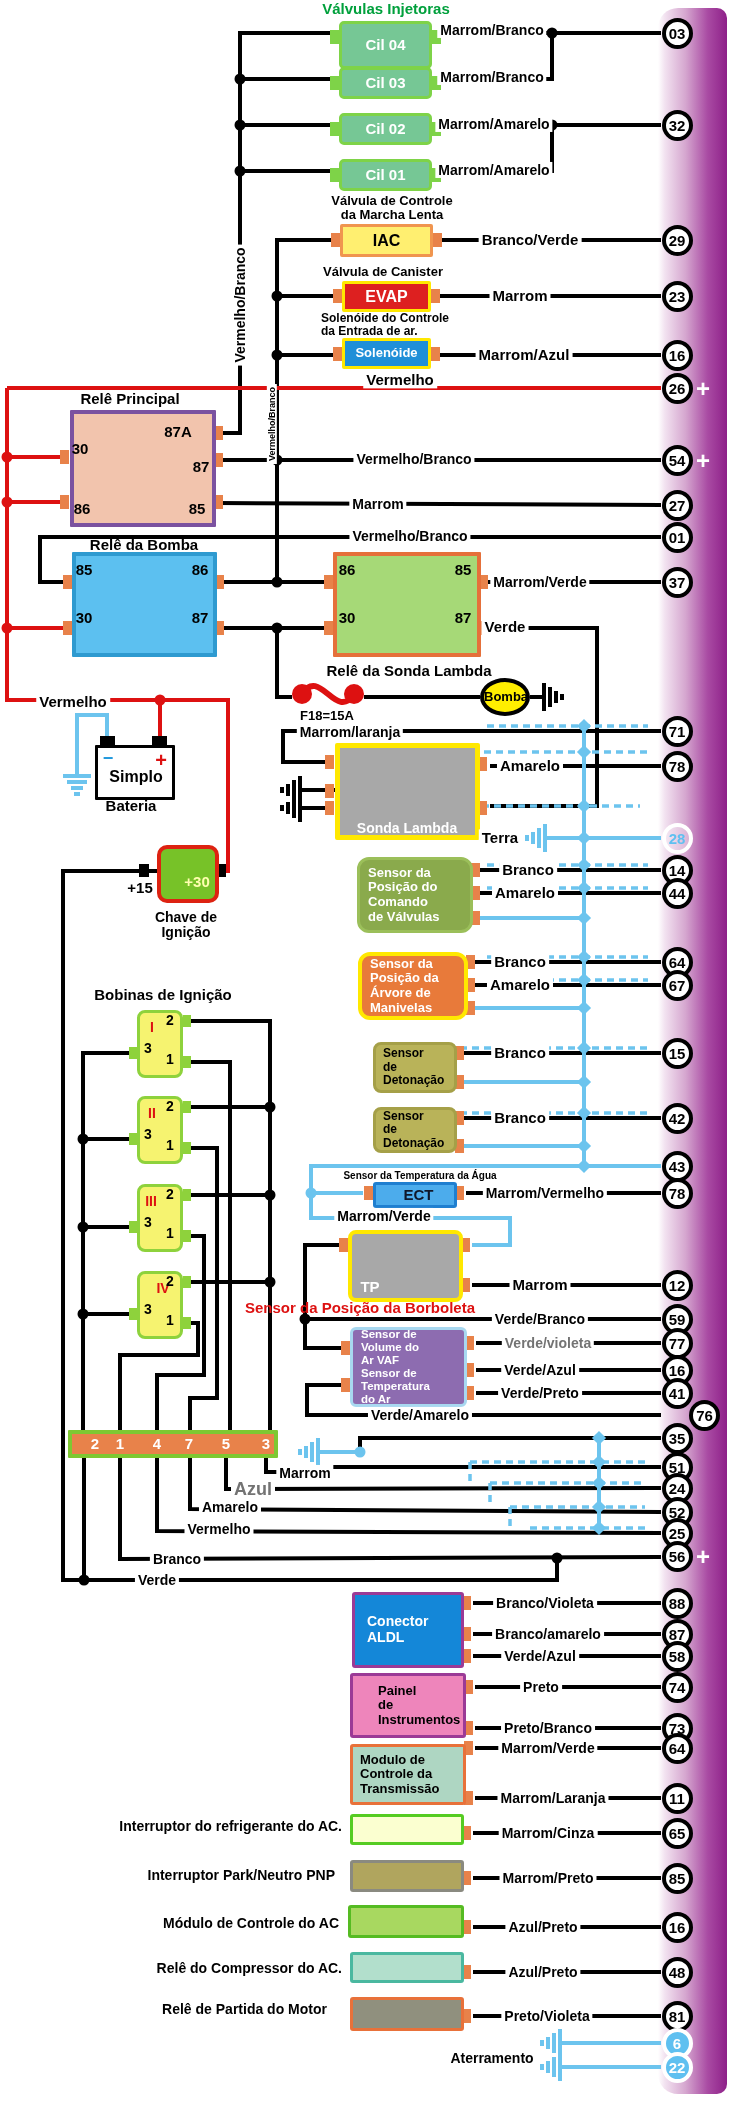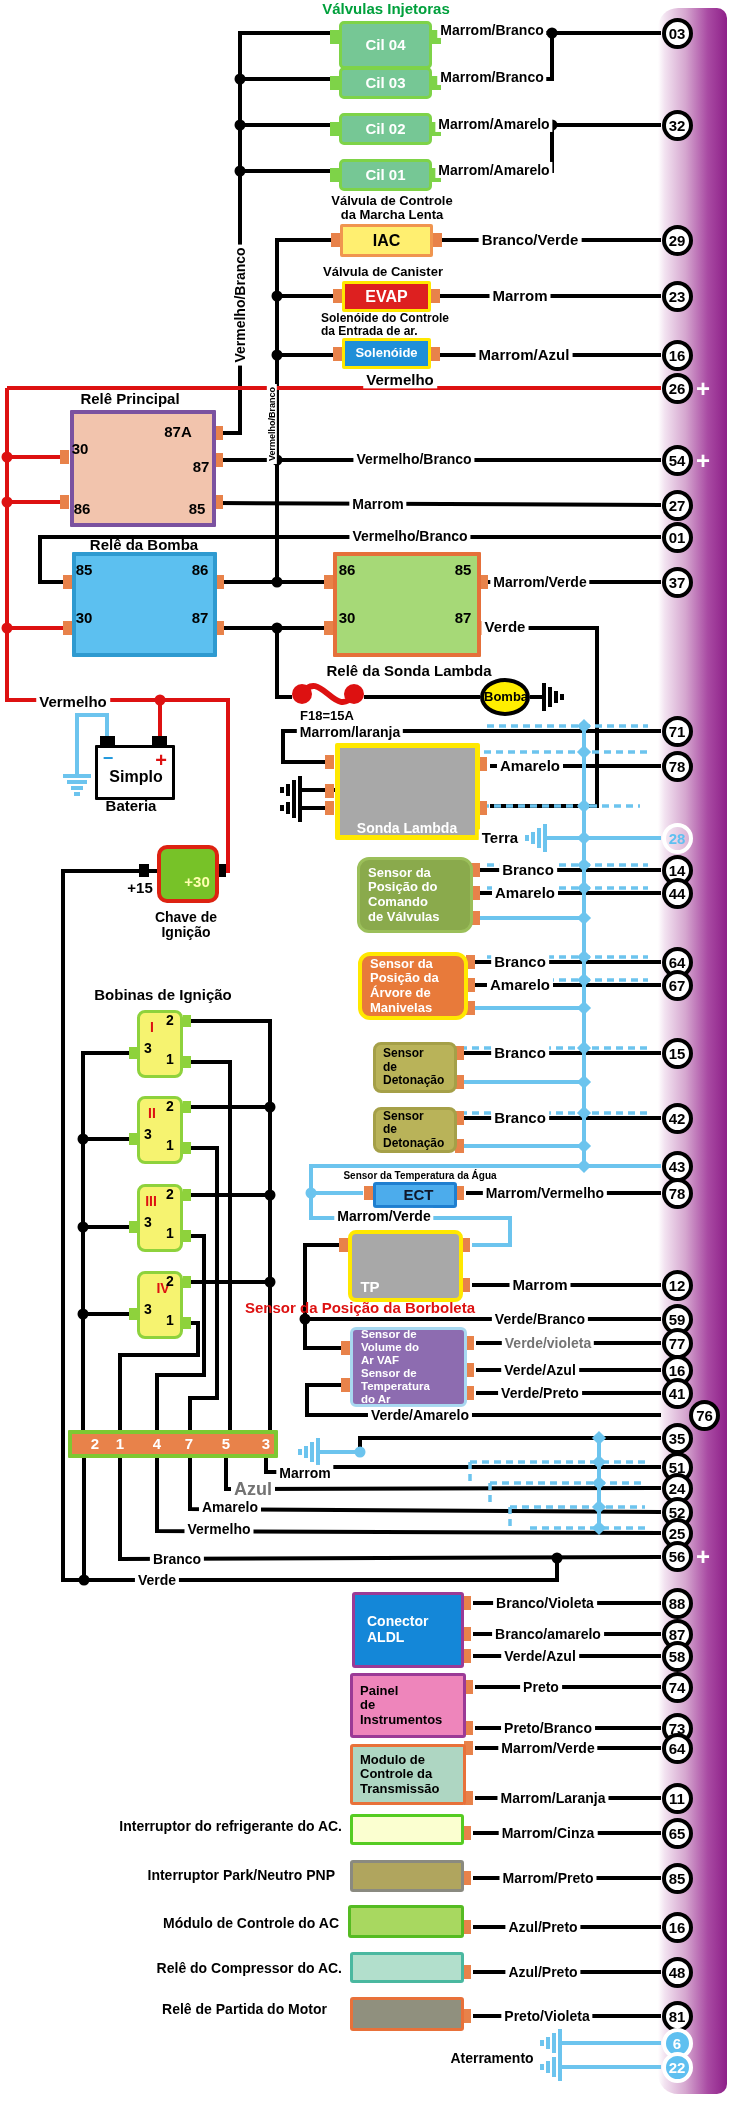--- a/index.html
+++ b/index.html
@@ -316,21 +316,21 @@
 Sensor de
 Temperatura
 do Ar</div></div>
       <div class="comp" style="left: 137px; top: 1010px; width: 46px; height: 68px; background: rgb(246, 243, 112); border: 3px solid rgb(142, 210, 60); border-radius: 8px; color: rgb(0, 0, 0); font-size: 13px; text-align: center; padding-left: 0px; white-space: pre-line; line-height: 1.12; z-index: 3;"></div>
       <div class="comp" style="left: 137px; top: 1096px; width: 46px; height: 68px; background: rgb(246, 243, 112); border: 3px solid rgb(142, 210, 60); border-radius: 8px; color: rgb(0, 0, 0); font-size: 13px; text-align: center; padding-left: 0px; white-space: pre-line; line-height: 1.12; z-index: 3;"></div>
       <div class="comp" style="left: 137px; top: 1184px; width: 46px; height: 68px; background: rgb(246, 243, 112); border: 3px solid rgb(142, 210, 60); border-radius: 8px; color: rgb(0, 0, 0); font-size: 13px; text-align: center; padding-left: 0px; white-space: pre-line; line-height: 1.12; z-index: 3;"></div>
       <div class="comp" style="left: 137px; top: 1271px; width: 46px; height: 68px; background: rgb(246, 243, 112); border: 3px solid rgb(142, 210, 60); border-radius: 8px; color: rgb(0, 0, 0); font-size: 13px; text-align: center; padding-left: 0px; white-space: pre-line; line-height: 1.12; z-index: 3;"></div>
       <div class="comp" style="left: 68px; top: 1430px; width: 210px; height: 28px; background: rgb(232, 130, 74); border: 4px solid rgb(126, 200, 50); border-radius: 1px; color: rgb(255, 255, 255); font-size: 13px; text-align: center; padding-left: 0px; white-space: pre-line; line-height: 1.12; z-index: 3;"></div>
       <div class="comp" style="left: 352px; top: 1592px; width: 112px; height: 76px; background: rgb(20, 135, 216); border: 3px solid rgb(155, 58, 150); border-radius: 3px; color: rgb(255, 255, 255); font-size: 14px; text-align: left; padding-left: 12px; white-space: pre-line; line-height: 1.12; z-index: 3;"><div>Conector
 ALDL</div></div>
-      <div class="comp" style="left: 350px; top: 1673px; width: 116px; height: 65px; background: rgb(238, 133, 187); border: 3px solid rgb(155, 58, 150); border-radius: 3px; color: rgb(0, 0, 0); font-size: 13px; text-align: left; padding-left: 7px; white-space: pre-line; line-height: 1.12; z-index: 3;"><div>Painel
+      <div class="comp" style="left: 350px; top: 1673px; width: 116px; height: 65px; background: rgb(238, 133, 187); border: 3px solid rgb(155, 58, 150); border-radius: 3px; color: rgb(0, 0, 0); font-size: 13px; text-align: left; padding-left: 25px; white-space: pre-line; line-height: 1.12; z-index: 3;"><div>Painel
 de
 Instrumentos</div></div>
       <div class="comp" style="left: 350px; top: 1744px; width: 116px; height: 61px; background: rgb(174, 214, 194); border: 3px solid rgb(232, 113, 58); border-radius: 3px; color: rgb(0, 0, 0); font-size: 13px; text-align: left; padding-left: 7px; white-space: pre-line; line-height: 1.12; z-index: 3;"><div>Modulo de
 Controle da
 Transmissão</div></div>
       <div class="comp" style="left: 350px; top: 1814px; width: 114px; height: 31px; background: rgb(251, 255, 208); border: 3px solid rgb(85, 204, 34); border-radius: 3px; color: rgb(0, 0, 0); font-size: 13px; text-align: center; padding-left: 0px; white-space: pre-line; line-height: 1.12; z-index: 3;"></div>
       <div class="comp" style="left: 350px; top: 1860px; width: 114px; height: 32px; background: rgb(176, 165, 94); border: 3px solid rgb(138, 138, 128); border-radius: 3px; color: rgb(0, 0, 0); font-size: 13px; text-align: center; padding-left: 0px; white-space: pre-line; line-height: 1.12; z-index: 3;"></div>
       <div class="comp" style="left: 348px; top: 1905px; width: 116px; height: 33px; background: rgb(168, 216, 96); border: 3px solid rgb(85, 187, 34); border-radius: 3px; color: rgb(0, 0, 0); font-size: 13px; text-align: center; padding-left: 0px; white-space: pre-line; line-height: 1.12; z-index: 3;"></div>
       <div class="comp" style="left: 350px; top: 1952px; width: 114px; height: 31px; background: rgb(178, 223, 204); border: 3px solid rgb(74, 184, 160); border-radius: 3px; color: rgb(0, 0, 0); font-size: 13px; text-align: center; padding-left: 0px; white-space: pre-line; line-height: 1.12; z-index: 3;"></div>
       <div class="comp" style="left: 350px; top: 1997px; width: 114px; height: 34px; background: rgb(144, 144, 126); border: 3px solid rgb(232, 113, 58); border-radius: 3px; color: rgb(0, 0, 0); font-size: 13px; text-align: center; padding-left: 0px; white-space: pre-line; line-height: 1.12; z-index: 3;"></div>

